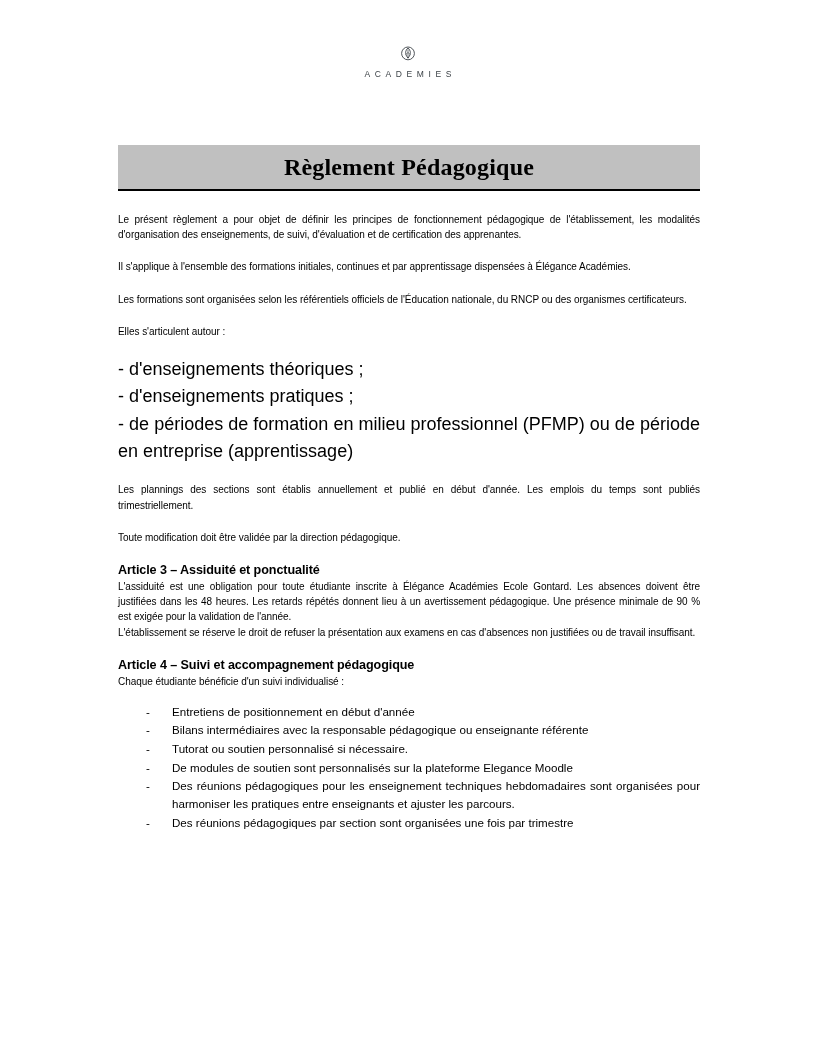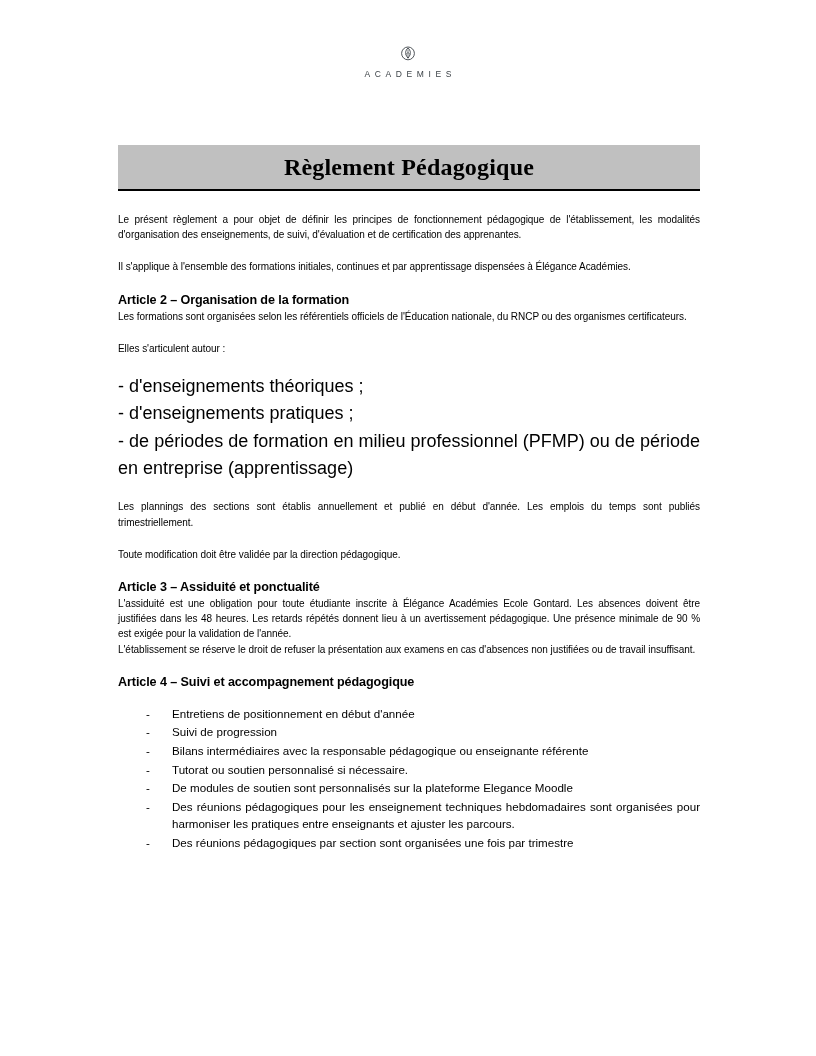--- a/index.html
+++ b/index.html
@@ -170,21 +170,20 @@
 
   <div class="content">
 
     <div class="gap-heading"></div>
     <p class="body-text">Le présent règlement a pour objet de définir les principes de fonctionnement pédagogique de l'établissement, les modalités d'organisation des enseignements, de suivi, d'évaluation et de certification des apprenantes.</p>
     <div class="gap-lg"></div>
     <p class="body-text">Il s'applique à l'ensemble des formations initiales, continues et par apprentissage dispensées à Élégance Académies.</p>
 
     <div class="gap-lg"></div>
 
-    <h2 class="article-heading">Article 2 – Organisation de la formation</h2>
     <p class="body-text">Les formations sont organisées selon les référentiels officiels de l'Éducation nationale, du RNCP ou des organismes certificateurs.</p>
     <div class="gap-lg"></div>
     <p class="body-text left">Elles s'articulent autour :</p>
     <div class="gap-lg"></div>
     <ul class="dash-list-flush">
       <li>- d'enseignements théoriques ;</li>
       <li>- d'enseignements pratiques ;</li>
       <li>- de périodes de formation en milieu professionnel (PFMP) ou de période en entreprise (apprentissage)</li>
     </ul>
     <div class="gap-lg"></div>
@@ -194,24 +193,24 @@
 
     <div class="gap-lg"></div>
 
     <h2 class="article-heading">Article 3 – Assiduité et ponctualité</h2>
     <p class="body-text">L'assiduité est une obligation pour toute étudiante inscrite à Élégance Académies Ecole Gontard. Les absences doivent être justifiées dans les 48 heures. Les retards répétés donnent lieu à un avertissement pédagogique. Une présence minimale de 90 % est exigée pour la validation de l'année.</p>
     <p class="body-text">L'établissement se réserve le droit de refuser la présentation aux examens en cas d'absences non justifiées ou de travail insuffisant.</p>
 
     <div class="gap-lg"></div>
 
     <h2 class="article-heading">Article 4 – Suivi et accompagnement pédagogique</h2>
+    <p class="body-text left">Chaque étudiante bénéficie d'un suivi individualisé :</p>
     <div class="gap-md"></div>
     <ul class="dash-list-indent">
       <li>Entretiens de positionnement en début d'année</li>
-      <li>Suivi de progression</li>
       <li>Bilans intermédiaires avec la responsable pédagogique ou enseignante référente</li>
       <li>Tutorat ou soutien personnalisé si nécessaire.</li>
       <li>De modules de soutien sont personnalisés sur la plateforme Elegance Moodle</li>
       <li>Des réunions pédagogiques pour les enseignement techniques hebdomadaires sont organisées pour harmoniser les pratiques entre enseignants et ajuster les parcours.</li>
       <li>Des réunions pédagogiques par section sont organisées une fois par trimestre</li>
     </ul>
 
   </div>
 </div>
 

